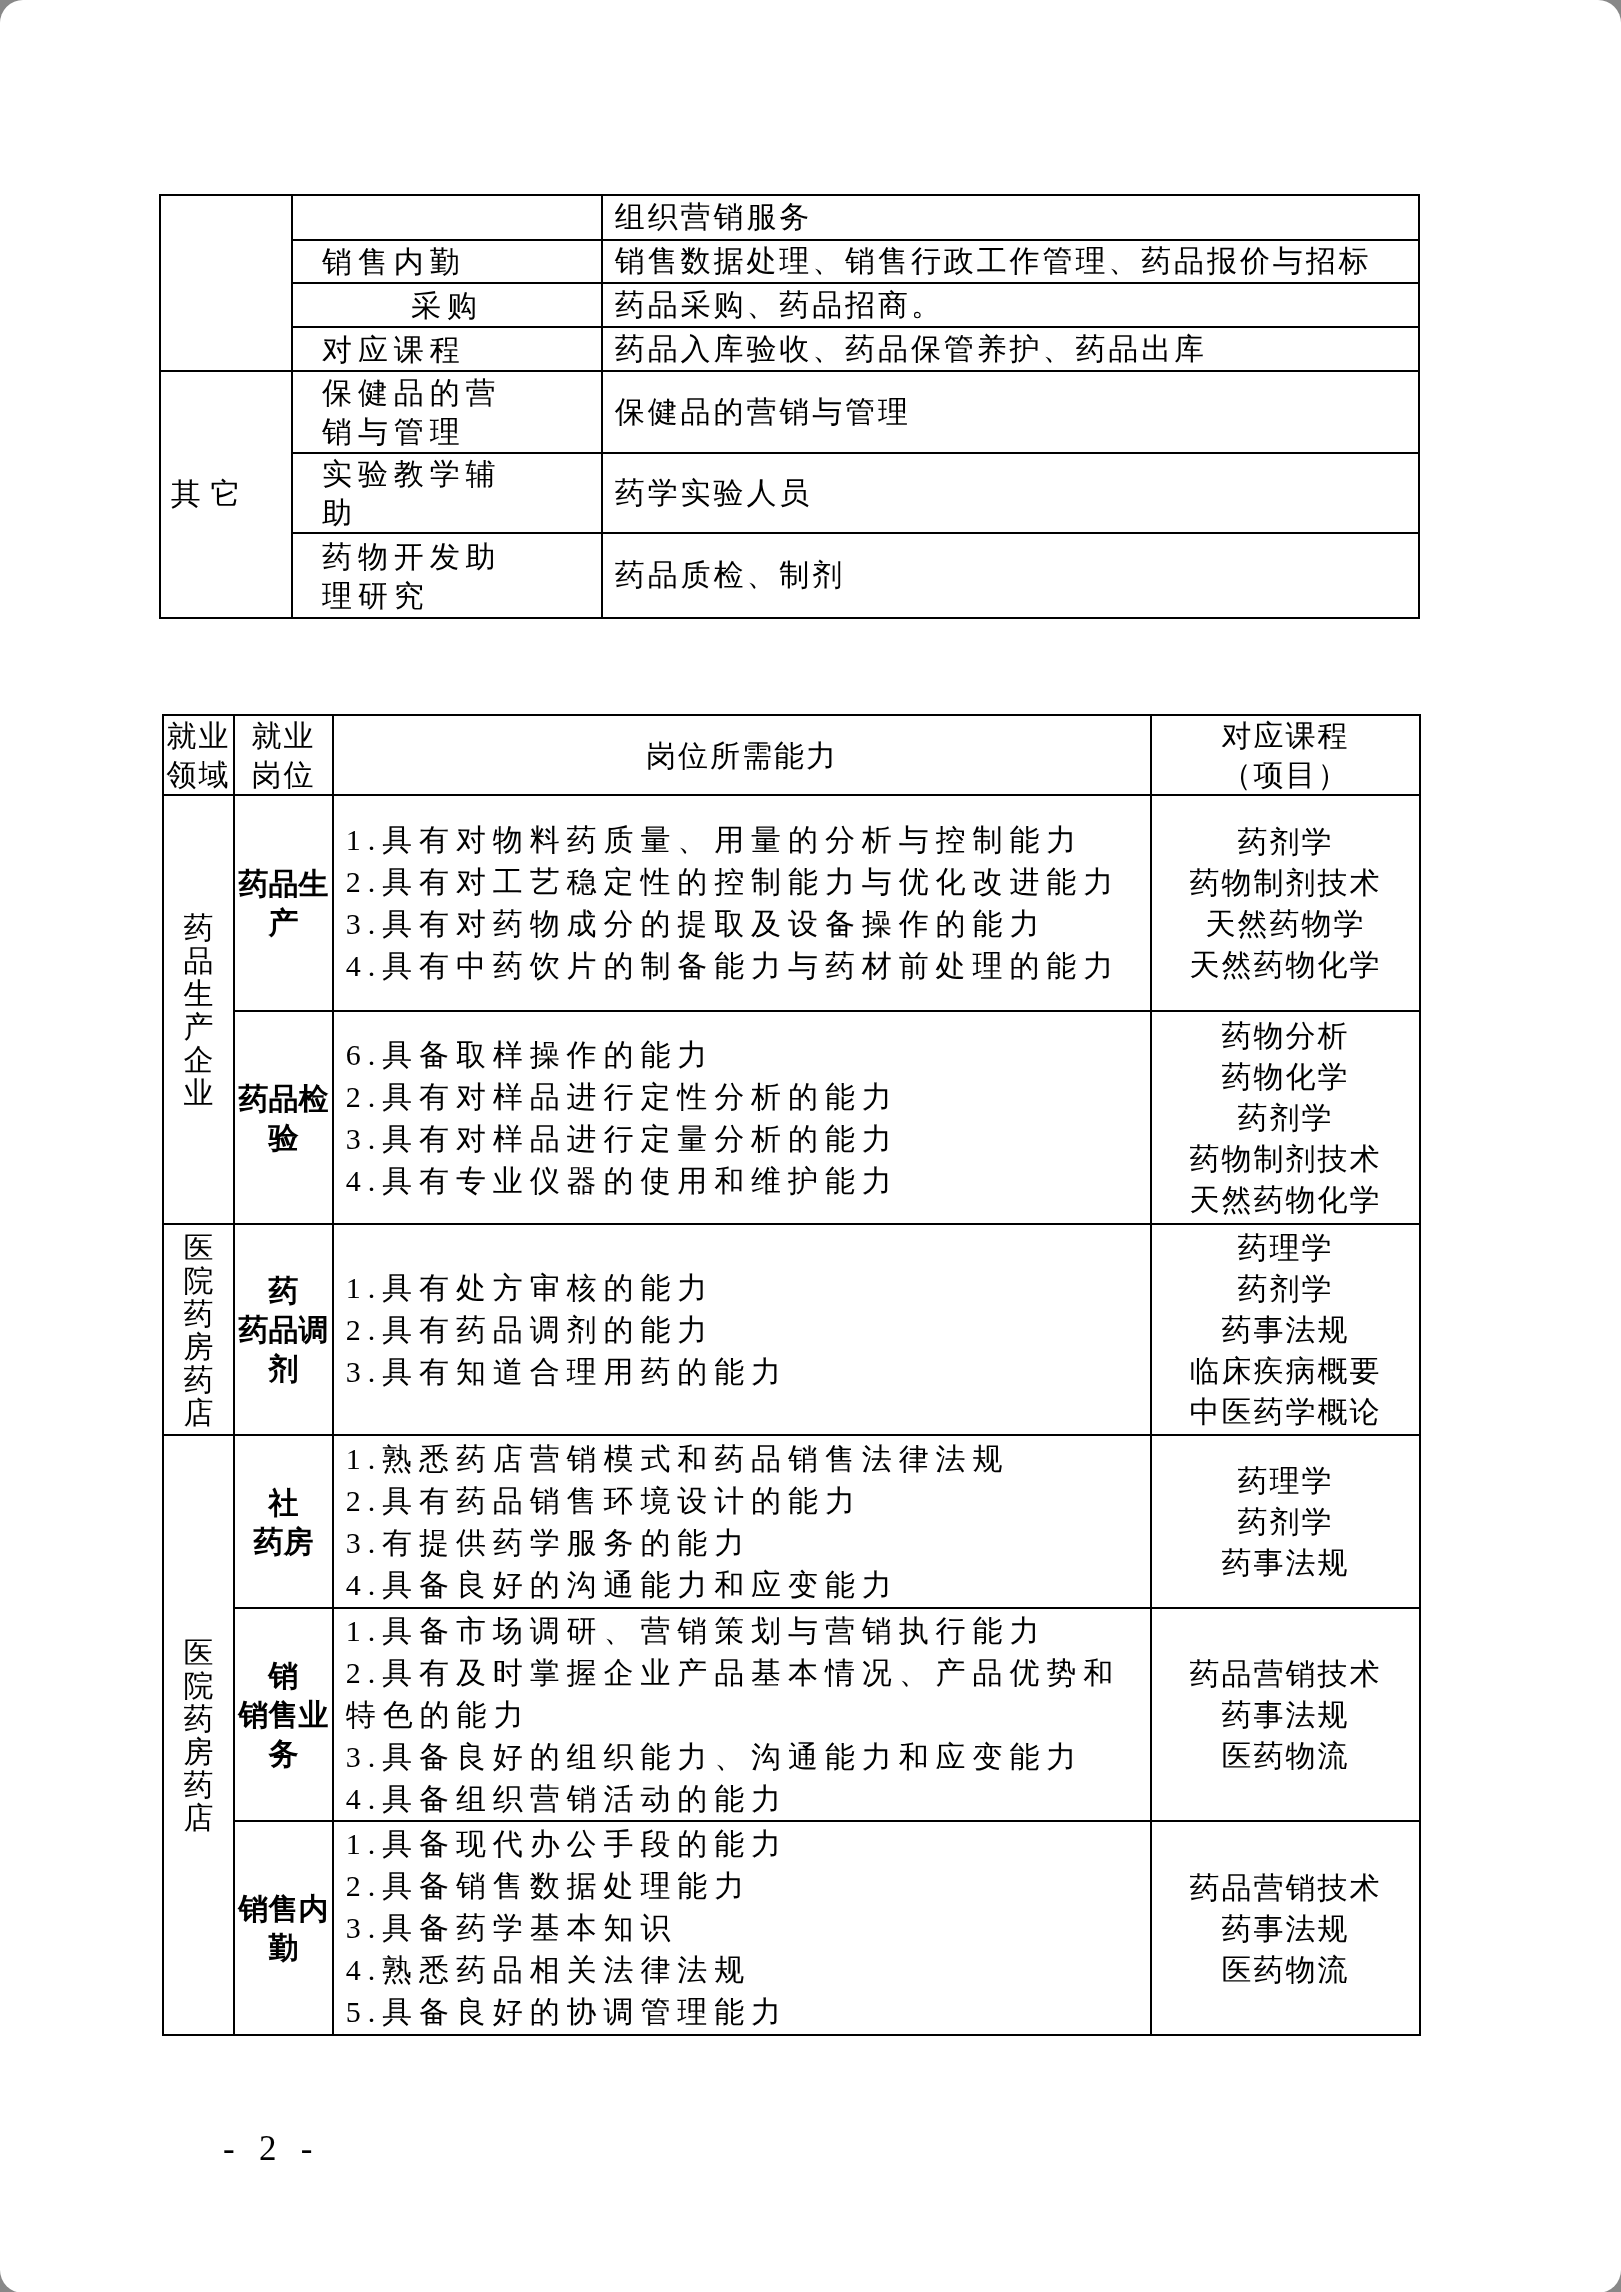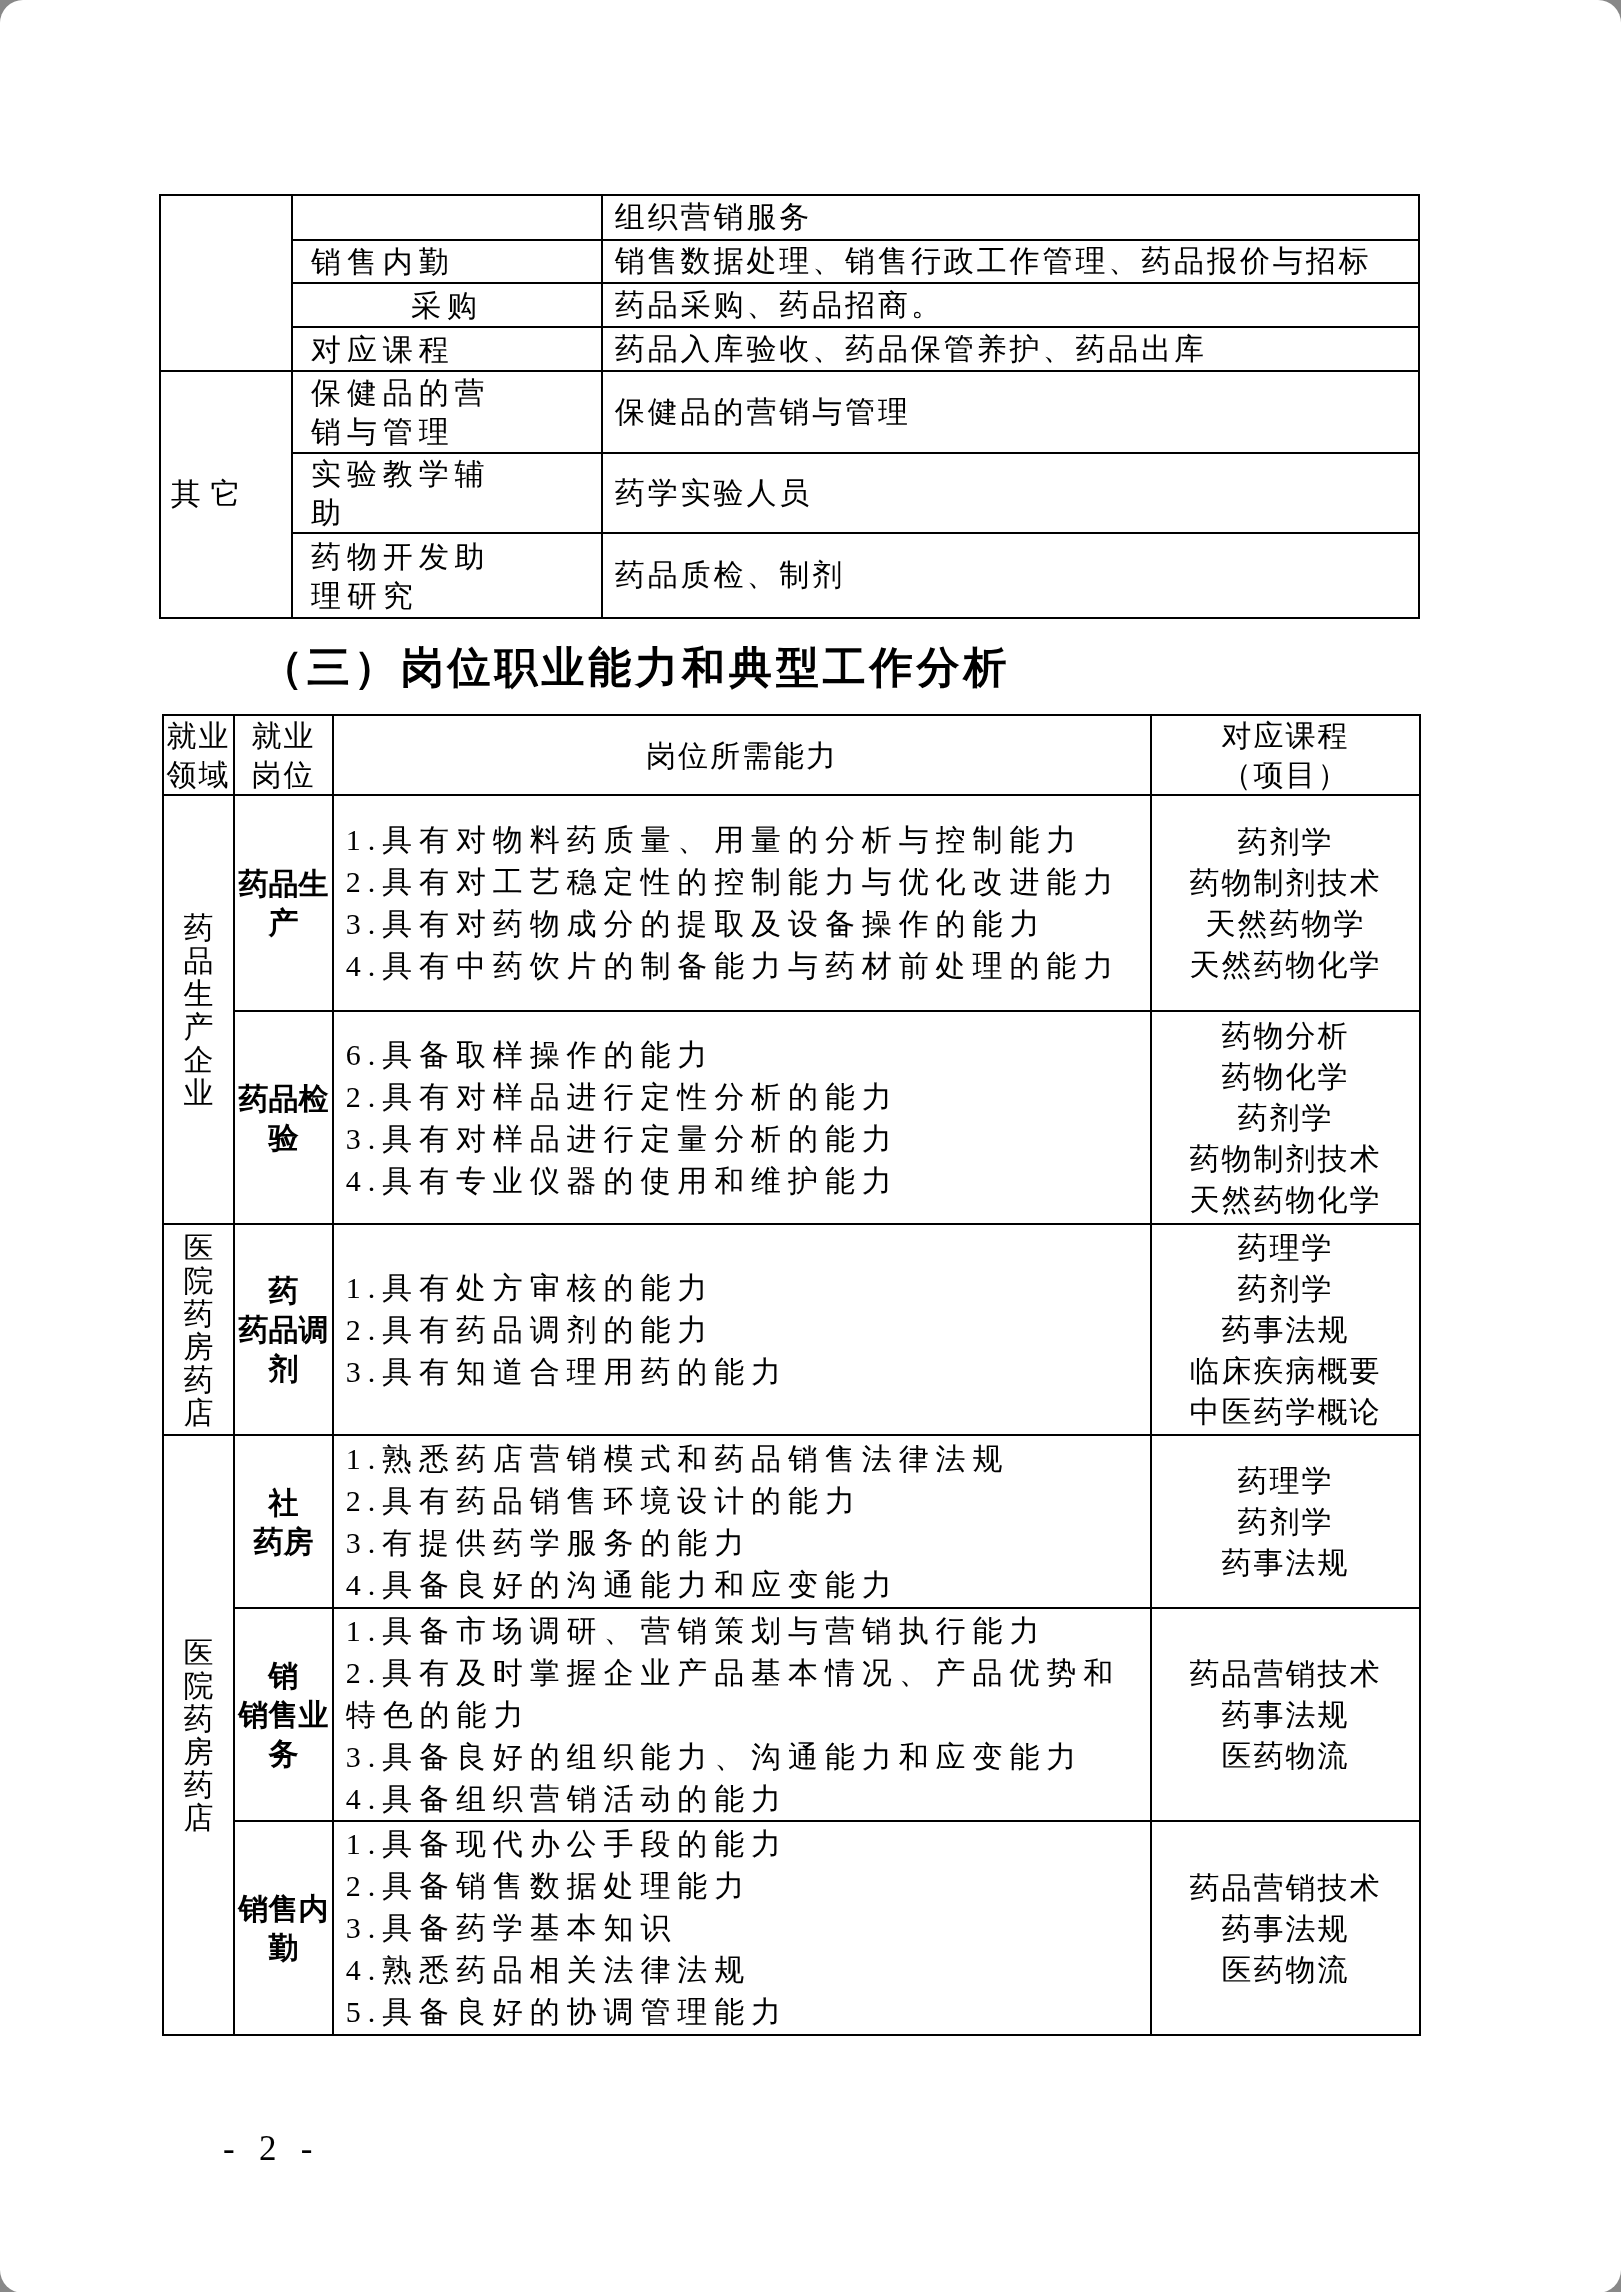--- a/index.html
+++ b/index.html
@@ -9,21 +9,21 @@
     overflow:hidden;
     border-radius:23px;
   }
   table{border-collapse:collapse;table-layout:fixed;position:absolute;}
   td{border:2px solid #000;padding:0;vertical-align:middle;overflow:hidden;}
 
   
   #top-table{left:159px;top:194px;width:1259px;}
   #top-table td{font-size:30px;}
   #top-table .c-group{padding-left:9.8px;letter-spacing:9.8px;}
-  #top-table .c-pos{padding-left:18px;letter-spacing:5.9px;line-height:39px;}
+  #top-table .c-pos{padding-left:29px;letter-spacing:5.9px;line-height:39px;}
   #top-table .c-pos.center{text-align:center;padding-left:0;}
   #top-table .c-duty{padding-left:11.8px;letter-spacing:2.9px;}
   .h46{height:45px}.h44{height:43px}.h45{height:44px}
   .h84{height:82px}.h88{height:68px}.h87{height:85px}
 
   
   #heading{
     position:absolute;left:260px;top:639px;
     font-size:43px;font-weight:bold;letter-spacing:3.9px;white-space:nowrap;
   }
@@ -95,21 +95,20 @@
     <tr class="h87">
       <td class="c-pos">
             <div>药物开发助</div>
             <div>理研究</div>
           </td>
       <td class="c-duty">药品质检、制剂</td>
     </tr>
   </tbody>
     </table>
 
-  <div id="heading">（三）岗位职业能力和典型工作分析</div>
 
   <table id="main-table">
     <colgroup>
         <col style="width:71px">
         <col style="width:99px">
         <col style="width:818px">
         <col style="width:269px">
       </colgroup>
     <tbody>
         <tr class="h87m">

